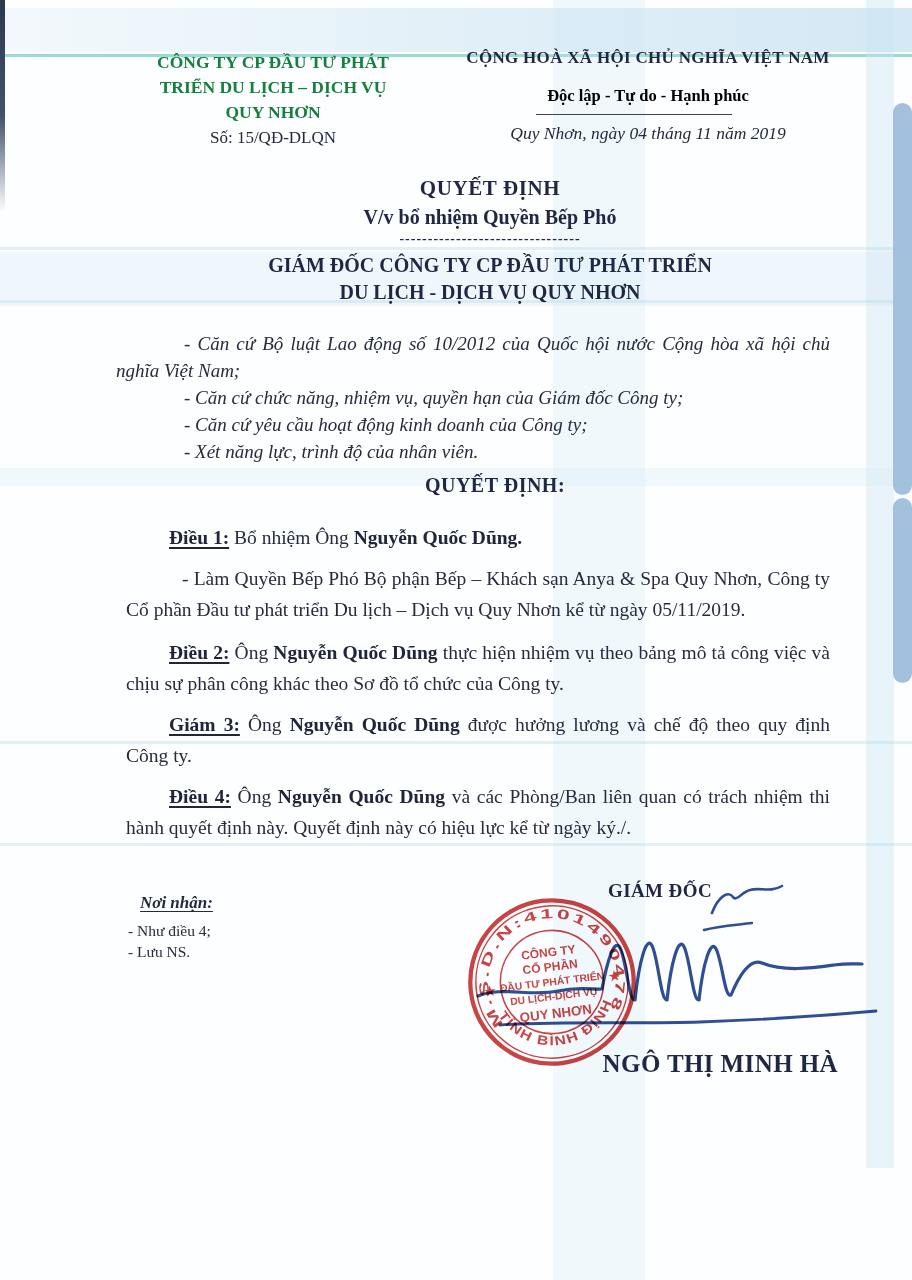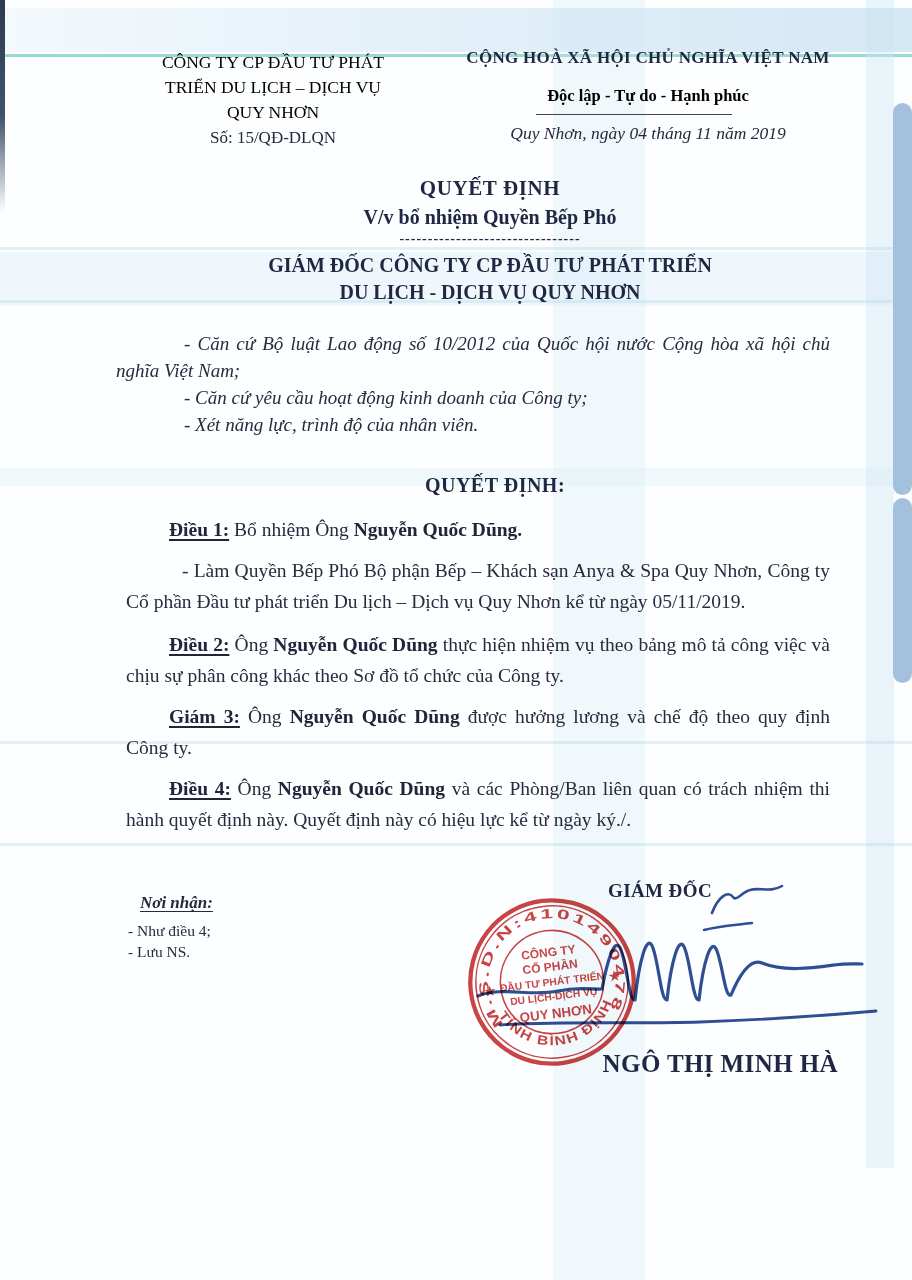--- a/index.html
+++ b/index.html
@@ -18,40 +18,40 @@
   .vband-mid{position:absolute;left:553px;top:0;width:92px;height:100%;background:rgba(205,230,245,.26);}
   .vband-right{position:absolute;left:866px;top:0;width:28px;height:1168px;background:rgba(203,228,243,.40);}
   .capsule{position:absolute;left:893px;width:19px;background:#a3c1dc;border-radius:10px;}
   .cap1{top:103px;height:392px;}
   .cap2{top:498px;height:185px;}
   .hline{position:absolute;left:0;right:0;height:3px;background:rgba(176,214,230,.35);}
   .band-issuer{position:absolute;left:0;right:0;top:252px;height:54px;background:rgba(208,231,244,.28);}
   .band-qd{position:absolute;left:0;right:0;top:468px;height:18px;background:rgba(208,231,244,.26);}
   
   .header-left{position:absolute;left:98px;top:50px;width:350px;text-align:center;}
-  .header-left .co-line{font-weight:normal;font-size:17.5px;line-height:25px;color:#000000;}
+  .header-left .co-line{font-weight:bold;font-size:17.5px;line-height:25px;color:#15803d;}
   .header-left .doc-number{font-size:17px;margin-top:3px;color:#242a3c;}
   .header-right{position:absolute;left:448px;top:48px;width:400px;text-align:center;}
   .header-right .country{font-weight:bold;font-size:17px;color:#1f2743;letter-spacing:.3px;}
   .header-right .motto{font-weight:bold;font-size:16.5px;margin-top:18px;color:#000000;}
   .header-right .rule{width:196px;height:0;border-top:1.6px solid #3c4354;margin:8px auto 0 auto;position:relative;left:-14px;}
   .header-right .dateline{font-style:italic;font-size:17.5px;margin-top:8px;color:#242a3c;}
   
   .title-wrap{position:absolute;top:176px;left:34px;right:-34px;text-align:center;color:#1f2743;}
   .title-main{font-weight:bold;font-size:21px;letter-spacing:.6px;}
   .title-sub{font-weight:bold;font-size:20px;margin-top:5px;}
   .title-sep{font-weight:bold;font-size:14px;letter-spacing:1px;line-height:13px;margin-top:3px;}
   .issuer{font-weight:bold;font-size:20px;line-height:27px;margin-top:7px;}
   
   .preamble{position:absolute;left:116px;right:82px;top:330px;}
   .preamble p{margin:0;font-style:italic;font-size:19px;line-height:27px;text-indent:68px;text-align:justify;color:#262b3d;}
   .decision-heading{position:absolute;left:39px;right:-39px;top:474px;text-align:center;
     font-weight:bold;font-size:20px;letter-spacing:.5px;color:#1f2743;}
   .articles{position:absolute;left:126px;right:82px;top:514px;font-size:19.5px;line-height:31.5px;text-align:justify;color:#262b3d;}
-  .articles p{margin:0 0 9px 0;text-indent:43px;}
+  .articles p{margin:8px 0 9px 0;text-indent:43px;}
   .articles p.detail{text-indent:56px;margin-bottom:11px;}
   .article-label{font-weight:bold;text-decoration:underline;text-underline-offset:3px;text-decoration-thickness:1.5px;color:#20253a;}
   .person-name{font-weight:bold;color:#20253a;}
   
   .recipients{position:absolute;left:128px;top:893px;color:#242a3c;}
   .recipients-heading{font-weight:bold;font-style:italic;font-size:17px;
     text-decoration:underline;text-underline-offset:3px;margin-left:12px;}
   .recipients-list{margin-top:7px;font-size:15.5px;line-height:21px;}
   .signer-title{position:absolute;left:560px;top:880px;width:200px;text-align:center;
     font-weight:bold;font-size:19px;letter-spacing:.4px;color:#1f2743;}
@@ -102,20 +102,21 @@
   <div class="title-wrap">
     <div class="title-main">QUYẾT ĐỊNH</div>
     <div class="title-sub">V/v bổ nhiệm Quyền Bếp Phó</div>
     <div class="title-sep">--------------------------------</div>
     <div class="issuer">GIÁM ĐỐC CÔNG TY CP ĐẦU TƯ PHÁT TRIỂN</div>
     <div class="issuer" style="margin-top:0">DU LỊCH - DỊCH VỤ QUY NHƠN</div>
   </div>
 
   <div class="preamble">
     <p>- Căn cứ Bộ luật Lao động số 10/2012 của Quốc hội nước Cộng hòa xã hội chủ nghĩa Việt Nam;</p>
+    <p>- Căn cứ chức năng, nhiệm vụ, quyền hạn của Giám đốc Công ty;</p>
     <p>- Căn cứ yêu cầu hoạt động kinh doanh của Công ty;</p>
     <p>- Xét năng lực, trình độ của nhân viên.</p>
   </div>
 
   <div class="decision-heading">QUYẾT ĐỊNH:</div>
 
   <div class="articles">
     <p><span class="article-label">Điều 1:</span><span> Bổ nhiệm Ông </span><span class="person-name">Nguyễn Quốc Dũng.</span></p>
     <p class="detail">- Làm Quyền Bếp Phó Bộ phận Bếp – Khách sạn Anya &amp; Spa Quy Nhơn, Công ty Cổ phần Đầu tư phát triển Du lịch – Dịch vụ Quy Nhơn kể từ ngày 05/11/2019.</p>
     <p><span class="article-label">Điều 2:</span><span> Ông </span><span class="person-name">Nguyễn Quốc Dũng</span><span> thực hiện nhiệm vụ theo bảng mô tả công việc và chịu sự phân công khác theo Sơ đồ tổ chức của Công ty.</span></p>

